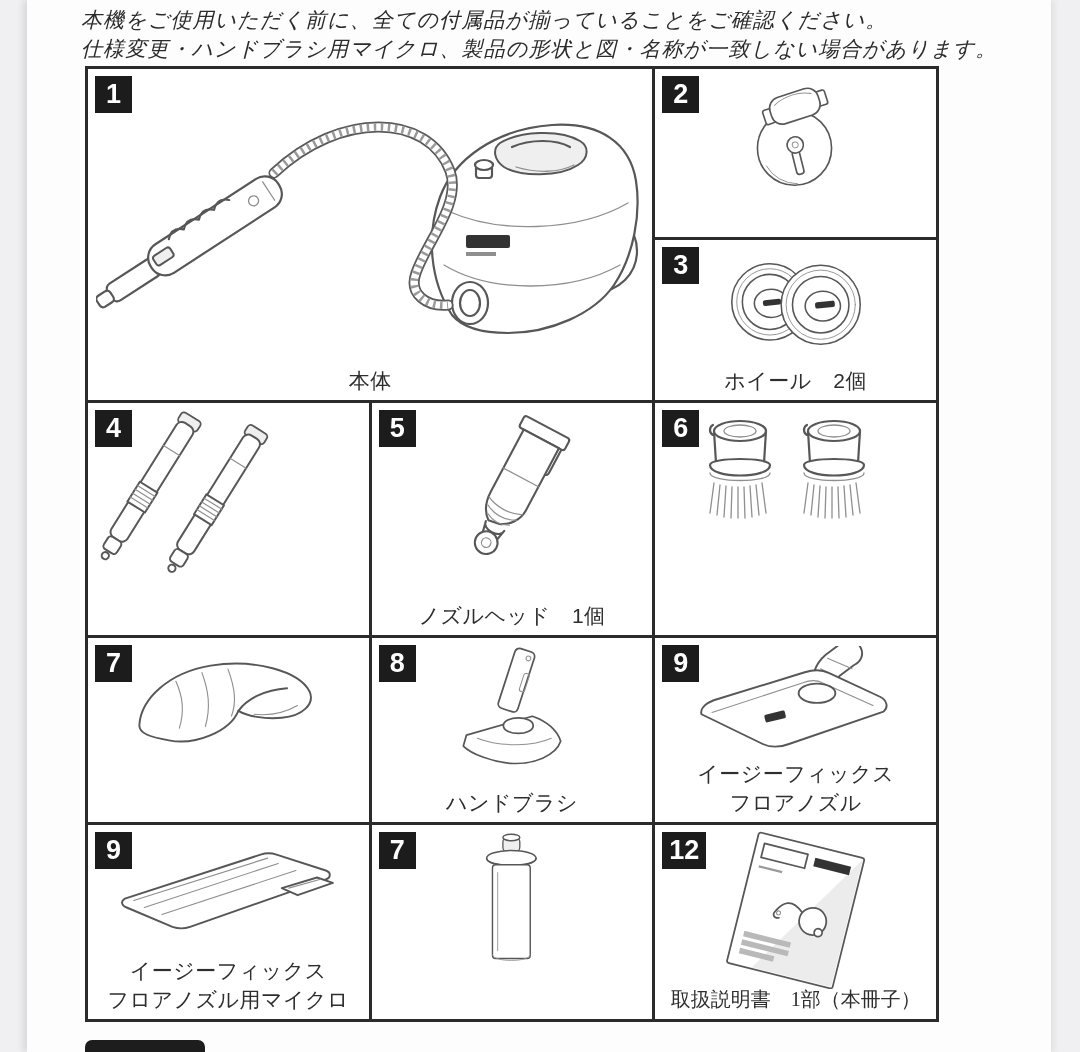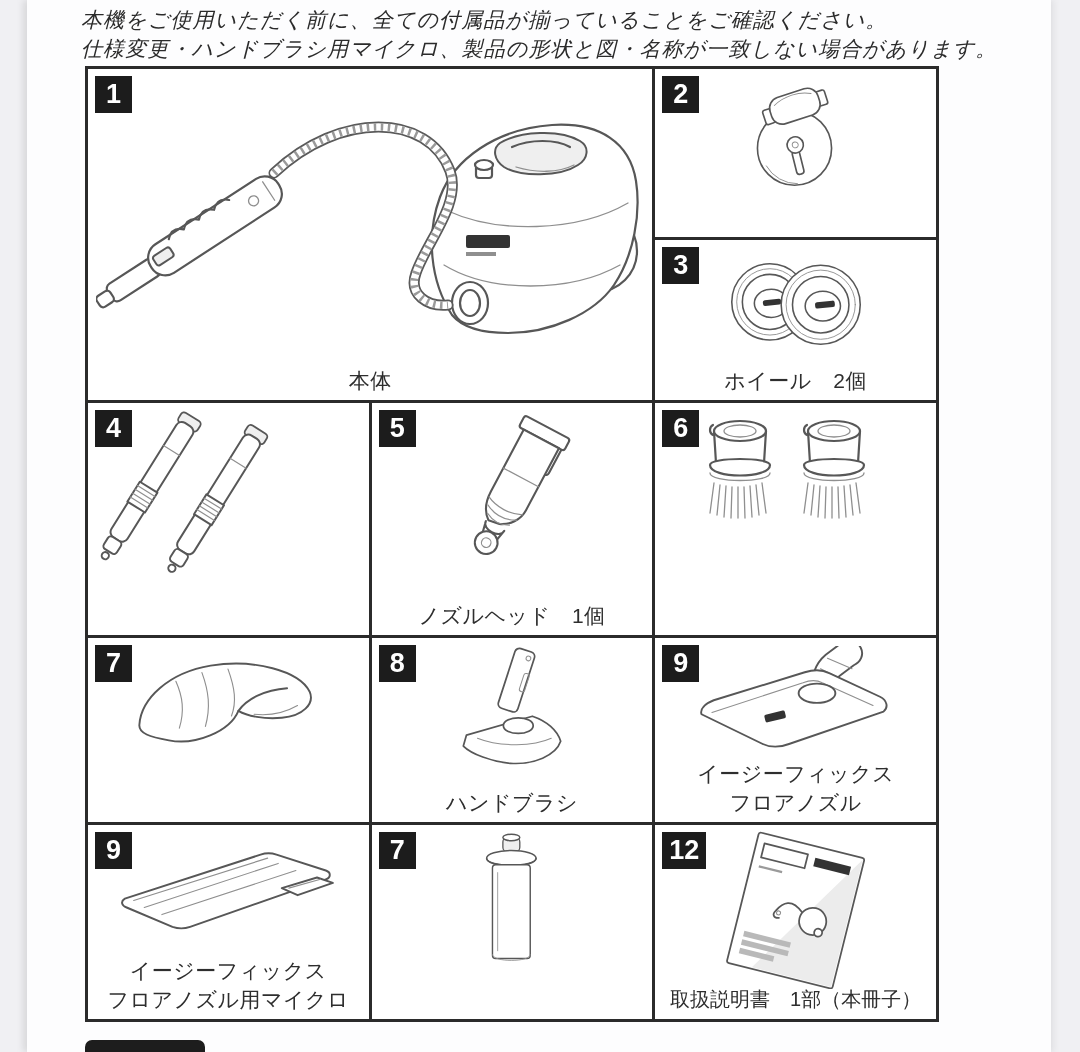--- a/index.html
+++ b/index.html
@@ -30,21 +30,21 @@
     position:absolute; top:7px; left:7px; background:#1c1c1c; color:#ffffff;
     min-width:37px; height:37px; padding:0 7px; box-sizing:border-box;
     display:flex; align-items:center; justify-content:center;
     font-size:27px; font-weight:bold; z-index:3;
   }
   .label {
     position:absolute; left:0; right:0; bottom:5px; text-align:center;
     color:#2e2e2e; font-size:21px; line-height:29px; font-weight:500;
     letter-spacing:0.5px; white-space:nowrap; z-index:2;
   }
-  .label.sm { font-size:20px; letter-spacing:0; }
+  .label.sm { font-size:20px; letter-spacing:0;font-family:Liberation Serif, serif; }
   .art { position:absolute; z-index:1; }
   .ctr { left:50%; transform:translateX(-50%); }
   .s  { fill:none;    stroke:#575757; stroke-width:2.2; stroke-linecap:round; stroke-linejoin:round; }
   .sf { fill:#ffffff; stroke:#575757; stroke-width:2.2; stroke-linecap:round; stroke-linejoin:round; }
   .sg { fill:#efefef; stroke:#575757; stroke-width:2;   stroke-linejoin:round; }
   .t  { fill:none;    stroke:#8f8f8f; stroke-width:1.3; stroke-linecap:round; }
   .k  { fill:#333333; stroke:none; }
   .tab {
     position:absolute; left:85px; top:1040px; width:120px; height:12px;
     background:#1d1d1d; border-radius:7px 7px 0 0;

